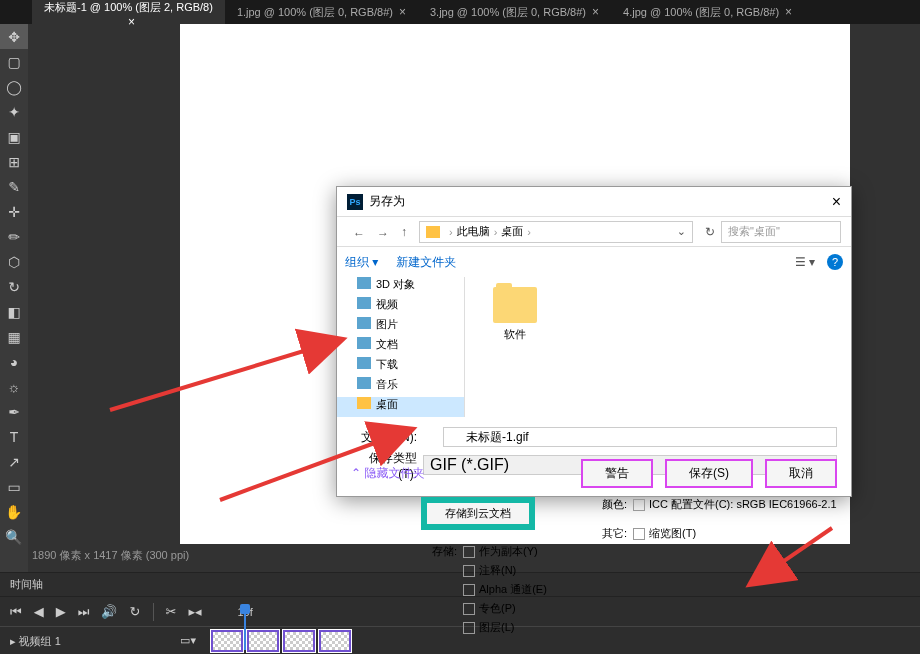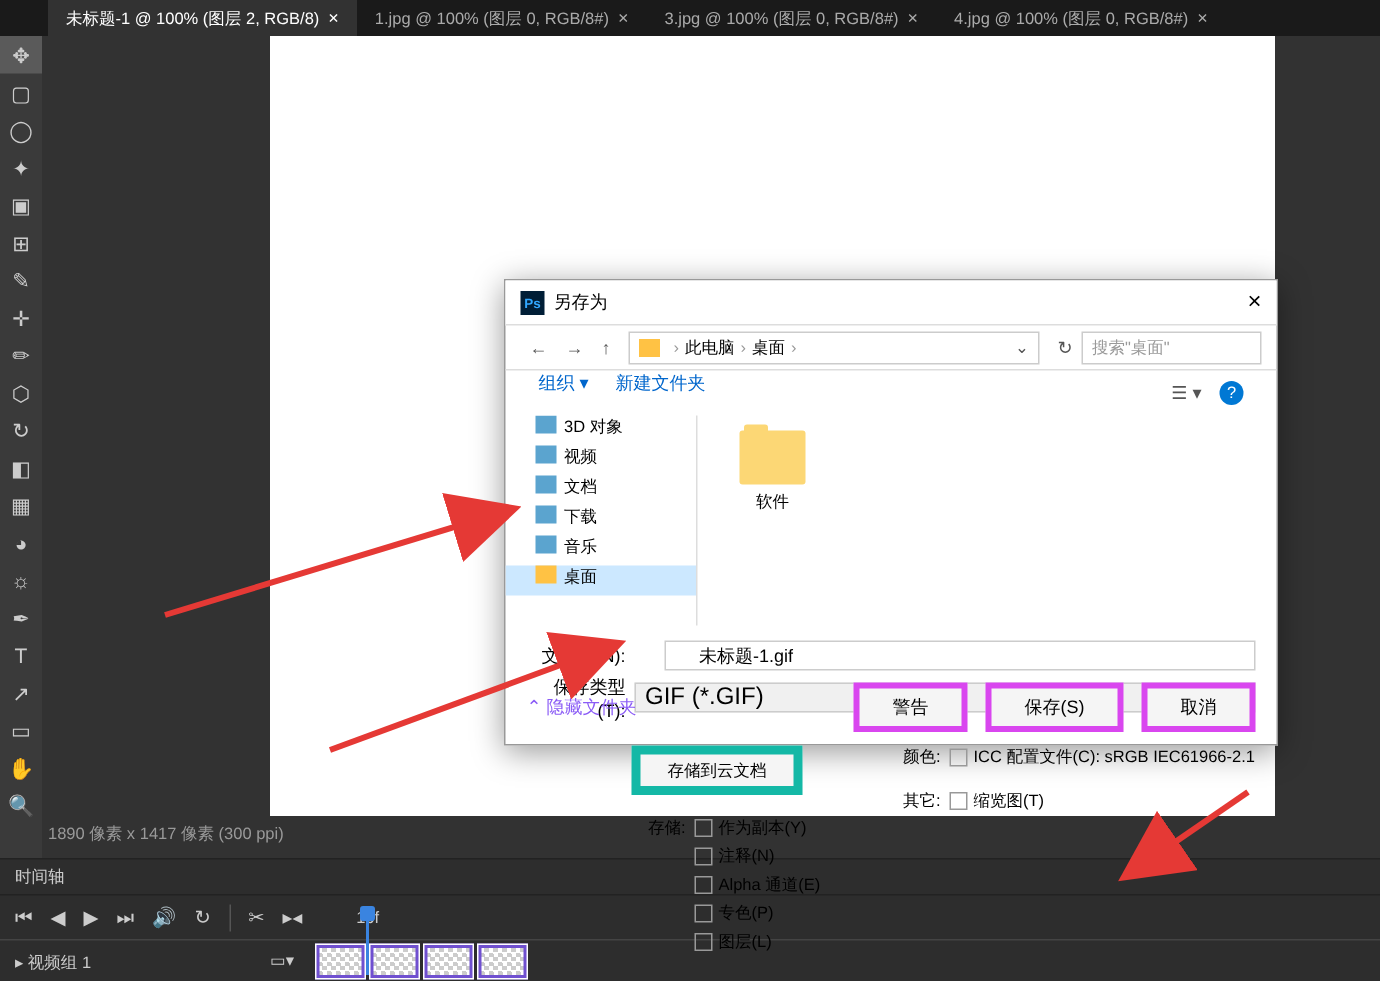--- a/index.html
+++ b/index.html
@@ -1,20 +1,20 @@
 <!DOCTYPE html>
 <html><head>
   <meta charset="utf-8">
   <style>
     * { margin: 0; padding: 0; box-sizing: border-box; font-family: "Microsoft YaHei", sans-serif; }
     body { width: 920px; height: 654px; background: #323232; position: relative; overflow: hidden; }
     
     .tabs-bar { height: 24px; background: #1a1a1a; display: flex; align-items: center; padding-left: 32px; font-size: 11px; }
     .tab { padding: 0 12px; color: #aaa; display: flex; align-items: center; height: 100%; cursor: pointer; }
-    .tab.active { color: #fff; background: #323232; }
+    .tab.active { color: #fff; background: #323232; flex-direction: column; }
     .tab-close { margin-left: 6px; font-size: 12px; }
     
     .toolbar-left { position: absolute; left: 0; top: 24px; width: 28px; background: #3a3a3a; height: 556px; display: flex; flex-direction: column; }
     .tool-icon { width: 28px; height: 25px; display: flex; align-items: center; justify-content: center; color: #ccc; font-size: 14px; cursor: pointer; }
     .tool-icon.active { background: #5a5a5a; }
     
     .canvas-area { position: absolute; left: 180px; top: 24px; width: 670px; height: 520px; background: #fff; }
     .status-bar { position: absolute; left: 32px; top: 548px; color: #999; font-size: 11px; }
     
     .save-dialog { position: absolute; left: 336px; top: 186px; width: 516px; height: 311px; background: #fff; border: 1px solid #999; box-shadow: 0 4px 20px rgba(0,0,0,0.4); z-index: 100; }
@@ -23,21 +23,21 @@
     .dialog-close { margin-left: auto; font-size: 16px; cursor: pointer; }
     
     .dialog-nav { height: 30px; display: flex; align-items: center; padding: 0 10px; border-bottom: 1px solid #ddd; font-size: 12px; }
     .nav-arrow { padding: 0 6px; color: #555; cursor: pointer; }
     .nav-breadcrumb { flex: 1; border: 1px solid #ccc; height: 22px; display: flex; align-items: center; padding: 0 6px; margin: 0 6px; font-size: 11px; }
     .nav-folder-icon { width: 14px; height: 12px; background: #ffc244; margin-right: 5px; display: inline-block; }
     .breadcrumb-sep { margin: 0 4px; color: #999; }
     .nav-search { border: 1px solid #ccc; height: 22px; padding: 0 6px; font-size: 11px; width: 120px; display: flex; align-items: center; color: #999; }
     .nav-refresh { padding: 0 6px; color: #555; cursor: pointer; }
     
-    .dialog-toolbar { height: 30px; display: flex; padding: 0 22px; font-size: 12px; color: #06c; }
+    .dialog-toolbar { height: 30px; display: flex; align-items: center; padding: 0 8px; font-size: 12px; color: #06c; }
     .toolbar-item { margin-right: 18px; cursor: pointer; }
     .toolbar-right { margin-left: auto; display: flex; align-items: center; gap: 12px; }
     .toolbar-icon { color: #555; cursor: pointer; }
     .help-icon { width: 16px; height: 16px; border-radius: 50%; background: #0078d4; color: #fff; display: flex; align-items: center; justify-content: center; font-size: 11px; }
     
     .dialog-body { display: flex; height: 140px; }
     .folder-list { width: 128px; border-right: 1px solid #ddd; overflow-y: auto; font-size: 11px; }
     .folder-item { height: 20px; display: flex; align-items: flex-start; padding-left: 20px; cursor: pointer; }
     .folder-item.selected { background: #cce8ff; }
     .folder-icon { width: 14px; height: 12px; background: #ffc244; margin-right: 5px; display: inline-block; }
@@ -58,21 +58,21 @@
     .options-right { flex: 1; }
     .cloud-btn { border: 6px solid #14b8a6; background: #f5f5f5; padding: 3px 18px; font-size: 11px; cursor: pointer; margin-bottom: 8px; display: inline-block; }
     .checkbox-row { display: flex; align-items: center; margin-bottom: 4px; }
     .checkbox { width: 12px; height: 12px; border: 1px solid #999; margin-right: 4px; }
     .option-section-label { display: inline-block; width: 36px; text-align: right; margin-right: 6px; }
     
     .dialog-footer { position: absolute; bottom: 8px; left: 14px; right: 14px; display: flex; align-items: center; font-size: 12px; }
     .hide-folders { color: #8b5cf6; cursor: pointer; }
     .hide-folders::before { content: '⌃ '; }
     .footer-buttons { margin-left: auto; display: flex; gap: 12px; }
-    .footer-btn { border: 4px solid #d946ef; background: #f5f5f5; padding: 4px 22px; font-size: 12px; cursor: pointer; }
+    .footer-btn { border: 2px solid #d946ef; background: #f5f5f5; padding: 4px 22px; font-size: 12px; cursor: pointer; }
     
     .arrow-annotation { position: absolute; pointer-events: none; z-index: 200; }
     .arrow-svg { overflow: visible; }
     
     .timeline-panel { position: absolute; bottom: 0; left: 0; right: 0; height: 82px; background: #2d2d2d; border-top: 1px solid #222; }
     .timeline-header { height: 24px; display: flex; align-items: center; padding: 0 10px; color: #ccc; font-size: 11px; border-bottom: 1px solid #222; }
     .timeline-controls { height: 30px; display: flex; align-items: center; padding: 0 10px; gap: 12px; color: #ccc; font-size: 11px; border-bottom: 1px solid #444; }
     .tl-btn { cursor: pointer; color: #ccc; font-size: 13px; }
     .tl-sep { width: 1px; height: 18px; background: #555; }
     .timeline-track { height: 28px; display: flex; align-items: center; padding: 0 10px; color: #ccc; font-size: 11px; }
@@ -167,20 +167,24 @@
 
   <div class="dialog-body">
     <div class="folder-list">
       <div class="folder-item">
           <span class="folder-icon blue"></span>
           <span>3D 对象</span>
         </div>
       <div class="folder-item">
           <span class="folder-icon blue"></span>
           <span>视频</span>
+        </div>
+      <div class="folder-item">
+          <span class="folder-icon blue"></span>
+          <span>图片</span>
         </div>
       <div class="folder-item">
           <span class="folder-icon blue"></span>
           <span>文档</span>
         </div>
       <div class="folder-item">
           <span class="folder-icon blue"></span>
           <span>下载</span>
         </div>
       <div class="folder-item">

